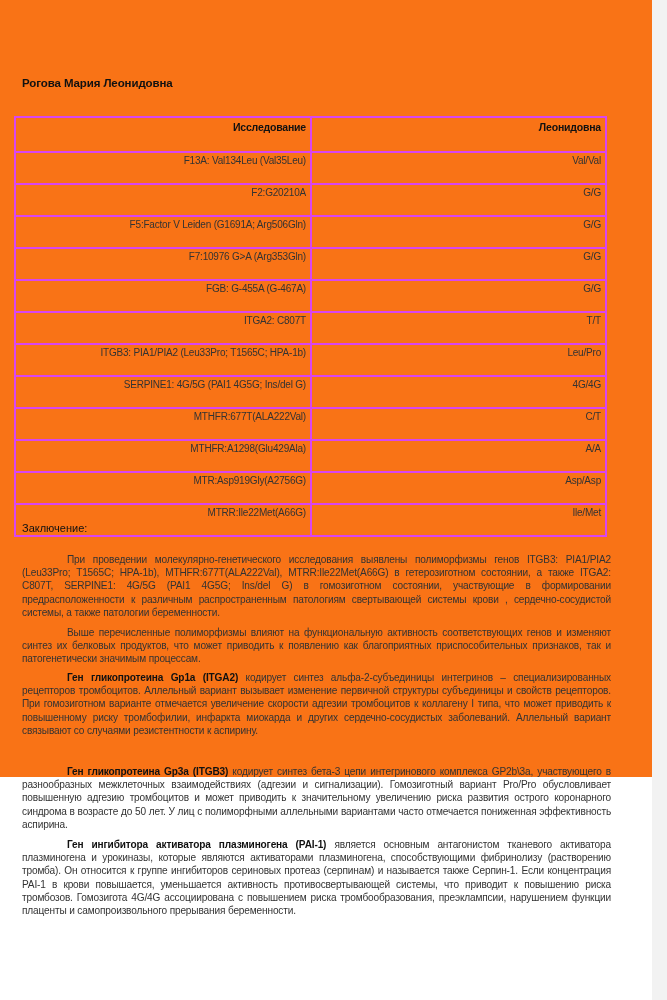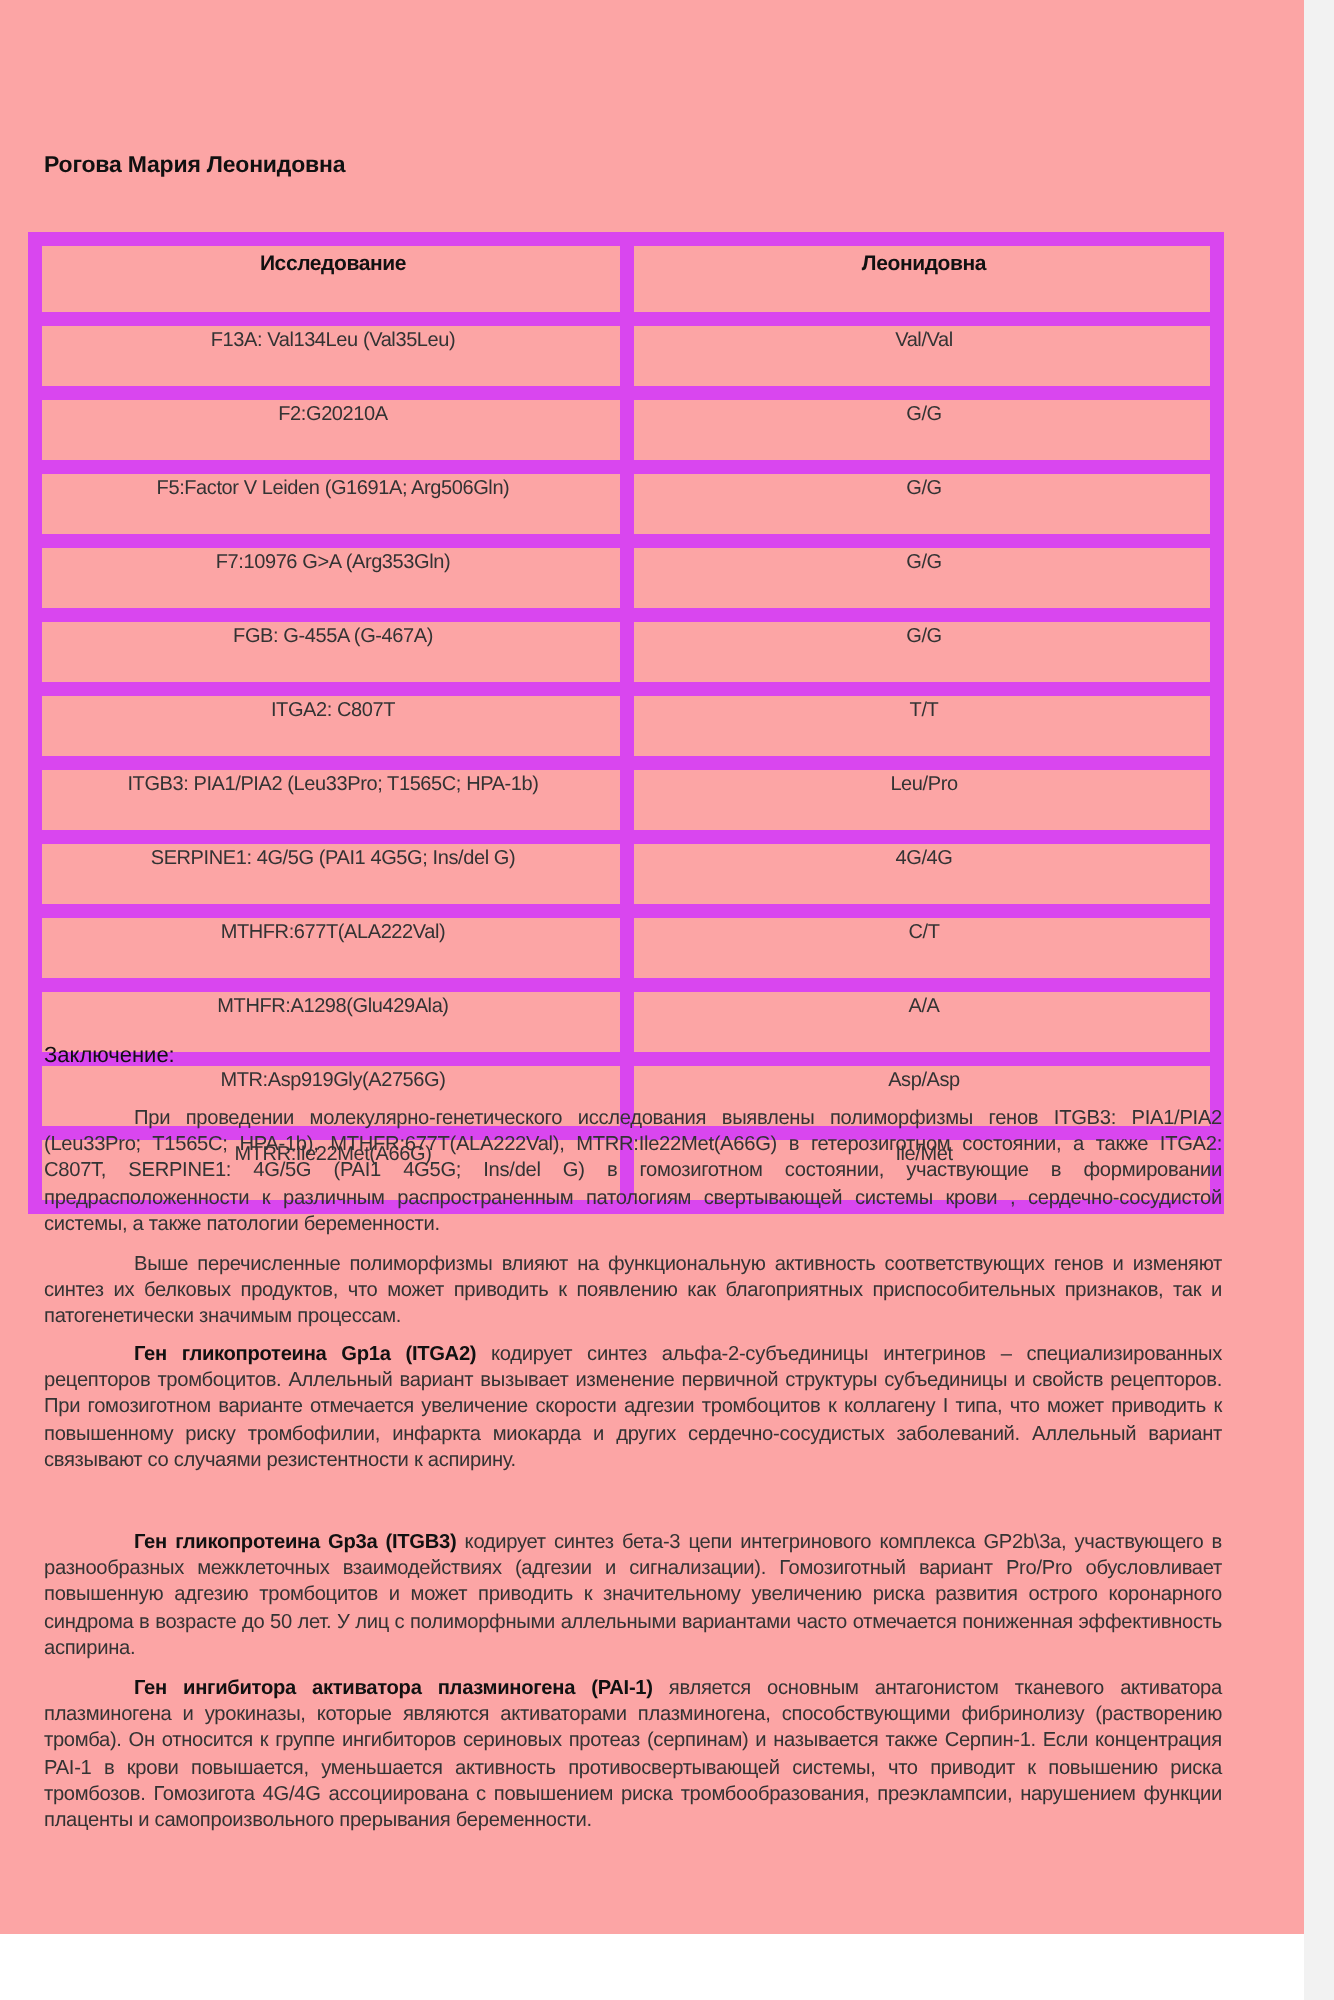--- a/index.html
+++ b/index.html
@@ -4,42 +4,42 @@
 <style>
   html, body { margin: 0; padding: 0; }
   body {
     width: 667px; height: 1000px; overflow: hidden;
     background: #ffffff;
     font-family: "Liberation Sans", "DejaVu Sans", sans-serif;
     color: #222;
     position: relative;
   }
   .page {
-    position: absolute; left: 0; top: 0; width: 652px; height: 967px;
-    background: #fca5a5;
+    position: absolute; left: 0; top: 0; width: 652px; height: 777px;
+    background: #f97316;
   }
   .right-strip {
     position: absolute; left: 652px; top: 0; width: 15px; height: 1000px;
     background: #f2f2f2;
   }
   .patient-name {
     position: absolute; left: 22px; top: 77px;
     font-size: 11.5px; font-weight: bold; color: #111;
     letter-spacing: -0.1px;
   }
   table.results {
     position: absolute; left: 14px; top: 116px;
     width: 591px; border-collapse: collapse;
     font-size: 10px; color: #333;
     table-layout: fixed;
   }
   table.results td, table.results th {
-    border: 7px solid #d946ef;
+    border: 2px solid #d946ef;
     height: 28px; padding: 2px 4px 0 6px;
-    vertical-align: top; text-align: center;
+    vertical-align: top; text-align: right;
     font-weight: normal;
     letter-spacing: -0.2px;
   }
   table.results th { font-weight: bold; color: #111; font-size: 10.5px; height: 30px; padding-top: 3px; }
   table.results col.c1 { width: 296px; }
   table.results col.c2 { width: 295px; }
   .conclusion-title {
     position: absolute; left: 22px; top: 522px;
     font-size: 11px; font-weight: normal; color: #111;
   }

